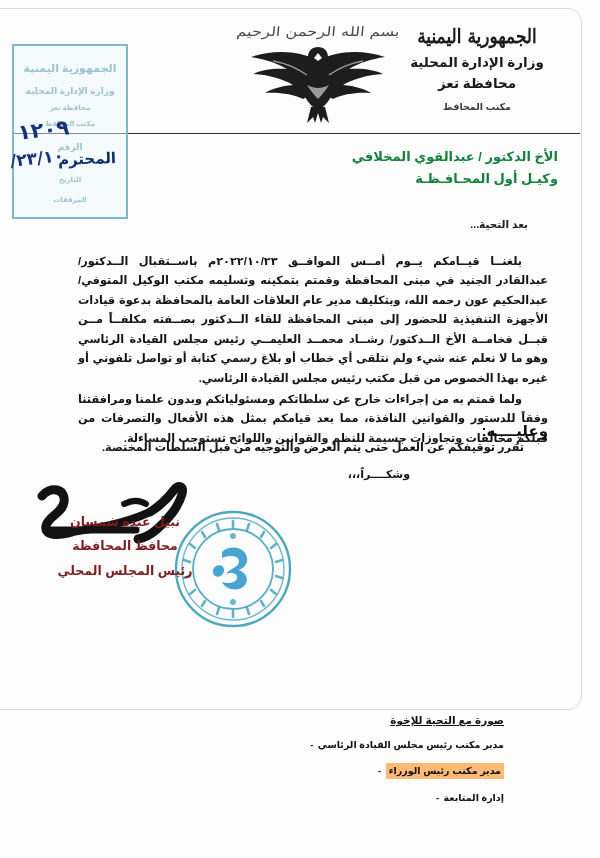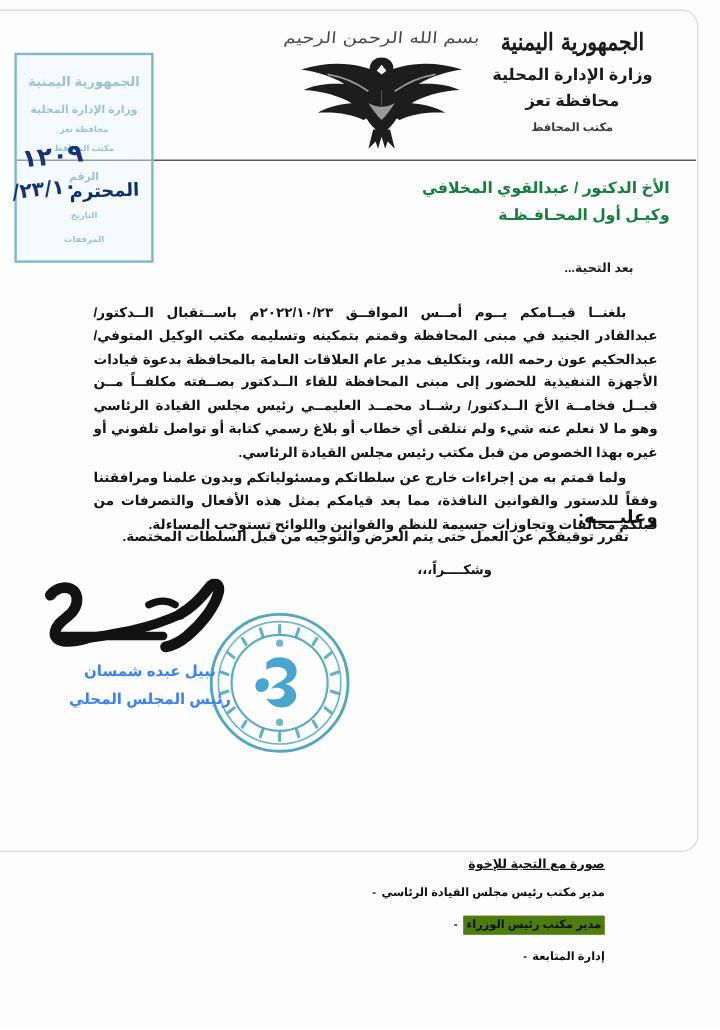--- a/index.html
+++ b/index.html
@@ -221,24 +221,24 @@
     font-size: 11px;
     font-weight: bold;
     letter-spacing: 1px;
     color: #141414;
   }
 
   
   .sig-block {
     position: absolute;
     left: 40px;
-    top: 547px;
+    top: 510px;
     width: 170px;
     text-align: center;
-    color: #3b82f6;
+    color: #7f1d1d;
   }
   .sig-line {
     font-size: 12.5px;
     font-weight: bold;
     line-height: 1.95;
     letter-spacing: 1px;
     white-space: nowrap;
   }
 
   
@@ -279,21 +279,21 @@
   }
   .cc-item {
     font-size: 9.5px;
     font-weight: bold;
     line-height: 1.65;
     white-space: nowrap;
     display: inline-block;
   }
   .cc-row { line-height: 1.65; }
   .cc-item.hl {
-    background: #4d7c0f;
+    background: #fdba74;
     padding: 0 3px;
   }
 </style>
 </head>
 <body>
 
 <div class="page">
 
   <div class="sheet-border"></div>
 
@@ -415,20 +415,21 @@
       </g>
       <g fill="#2d97b0" opacity=".75">
         <circle cx="61" cy="28" r="3"></circle>
         <circle cx="61" cy="94" r="3"></circle>
       </g>
     </svg>
   </div>
 
   <div class="sig-block">
     <div class="sig-line">نبيل عبده شمسان</div>
+    <div class="sig-line">محافظ المحافظة</div>
     <div class="sig-line">رئيس المجلس المحلي</div>
   </div>
 
   <div class="cc-block">
     <div class="cc-title">صورة مع التحية للإخوة</div>
 
     <div class="cc-row">
       <span class="cc-item">مدير مكتب رئيس مجلس القيادة الرئاسي</span>
       <span class="cc-item">-</span>
     </div>

